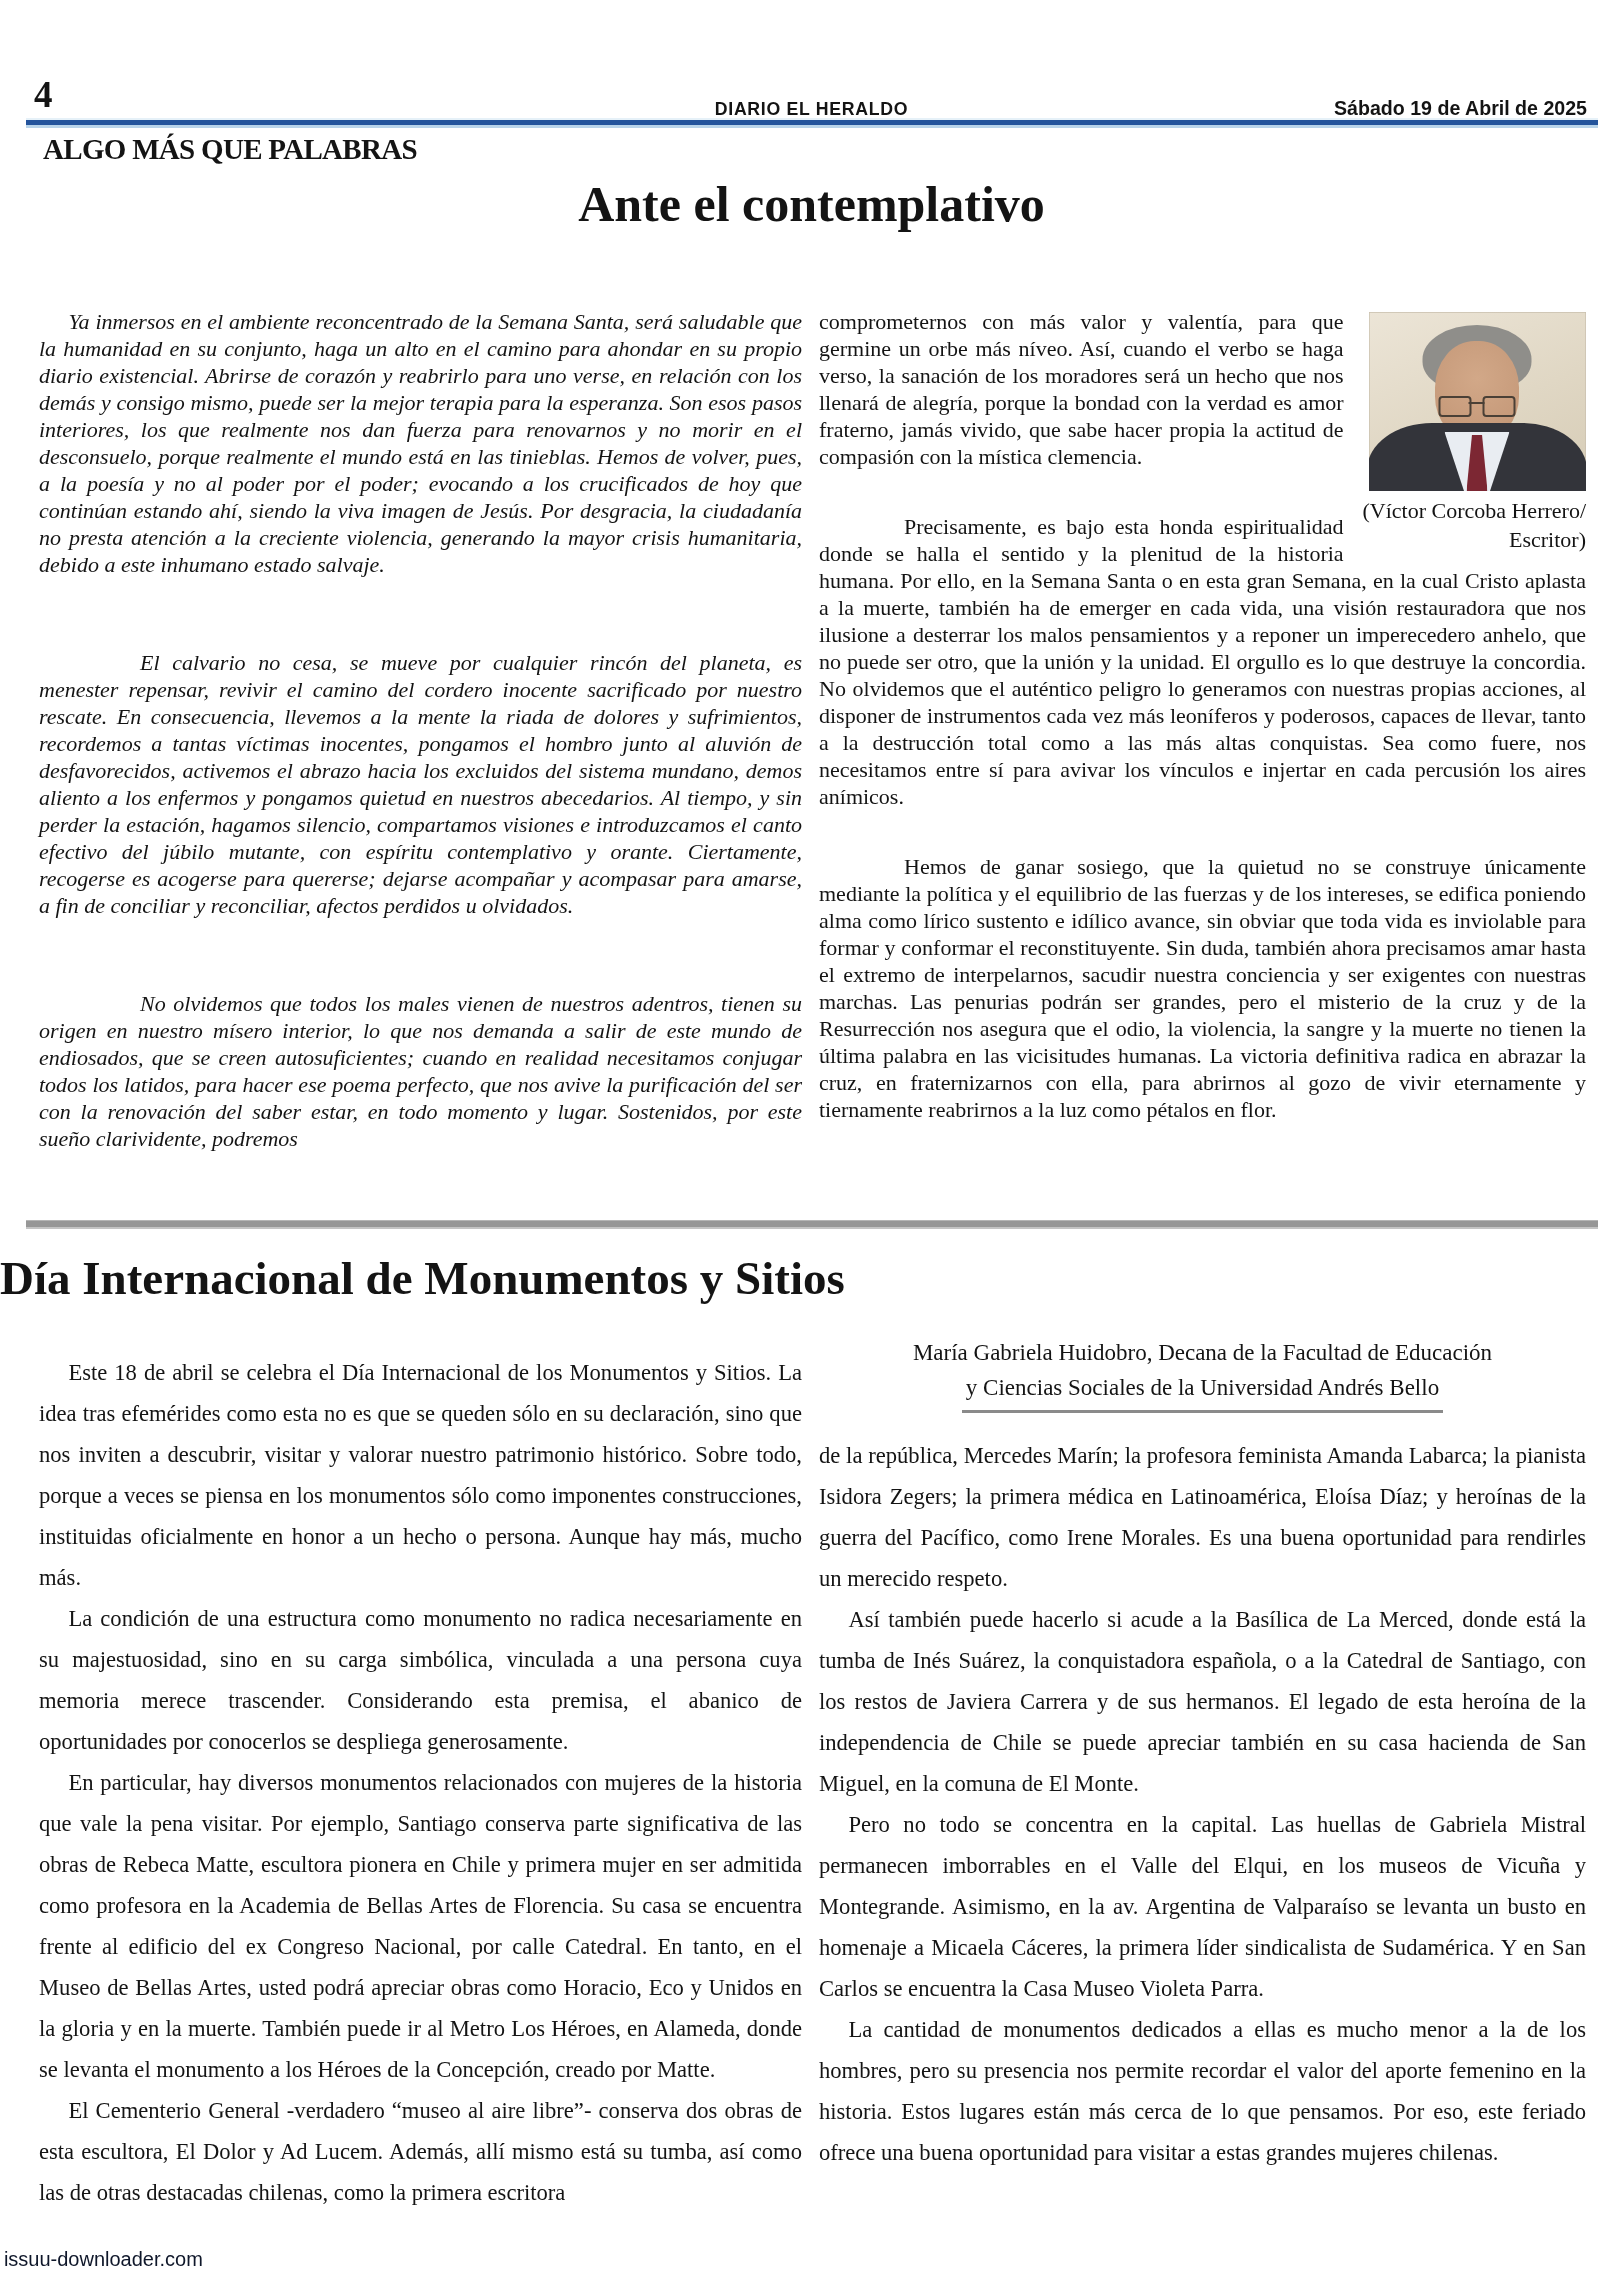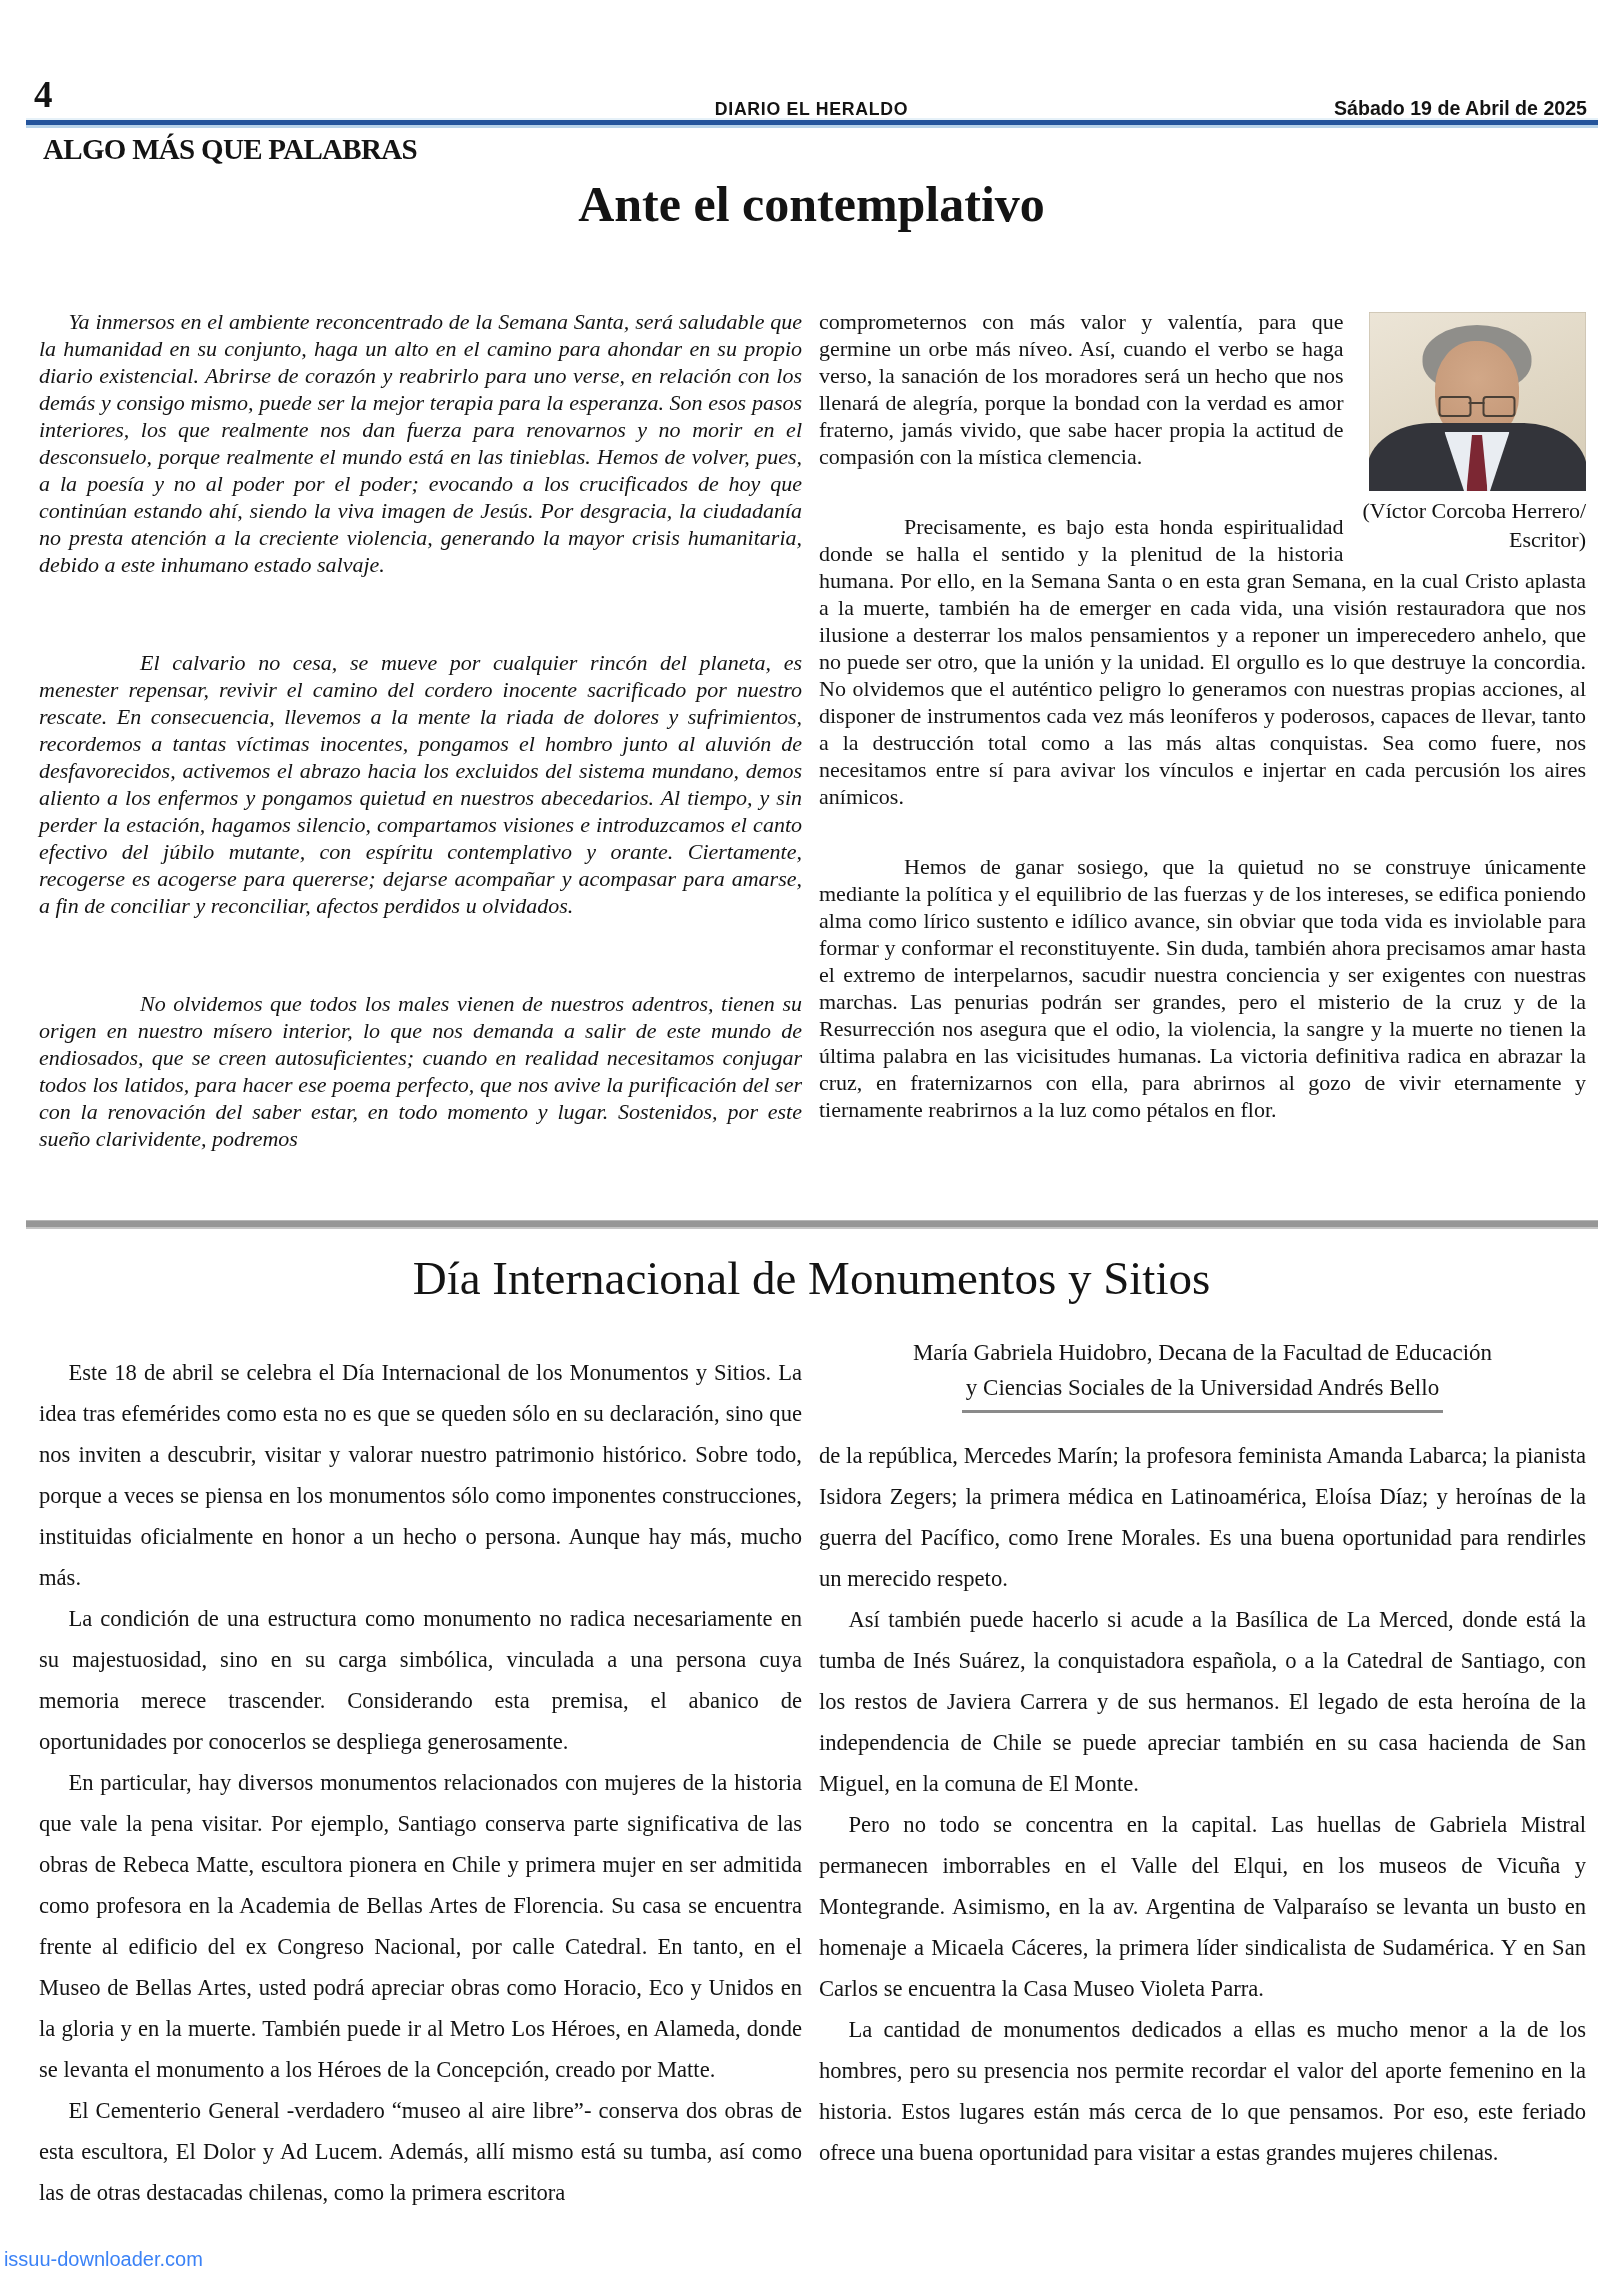--- a/index.html
+++ b/index.html
@@ -56,30 +56,30 @@
   .tie{position:absolute;left:50%;bottom:0;transform:translateX(-50%);
        width:21px;height:56px;background:#7c2733;
        clip-path:polygon(26% 0,74% 0,100% 100%,0 100%);}
   .photo-caption{margin-top:5.2px;text-align:right;font-size:22px;line-height:29px;text-indent:0;}
 
   
   .section-divider{position:absolute;left:26px;right:25px;top:1220px;height:8.5px;
                    background:linear-gradient(to bottom,#b5b5b5 0 1.3px,#979797 1.3px 7.2px,#c4c4c4 7.2px 8.5px);}
 
   
-  .headline2{position:absolute;left:0;right:0;top:1251px;text-align:center;
-             font-size:47px;font-weight:normal;margin:0;}
+  .headline2{position:absolute;left:0;right:0;top:1251px;text-align:left;
+             font-size:47px;font-weight:bold;margin:0;}
   .a2-left{left:39px;width:763px;top:1352px;line-height:41px;font-size:22.6px;}
   .a2-right{left:819px;width:767px;top:1335px;line-height:41px;font-size:22.6px;}
   .byline{text-align:center;font-weight:normal;font-size:23px;line-height:35px;text-indent:0;}
   .byline-underline{width:481px;height:3.3px;background:#8a8a8a;margin:5.2px auto 22px auto;}
 
   
   .watermark{position:absolute;left:3.9px;top:2248px;
-             font-family:"Liberation Sans","DejaVu Sans",sans-serif;font-size:20px;color:#3b82f6;}
+             font-family:"Liberation Sans","DejaVu Sans",sans-serif;font-size:20px;color:#0f172a;}
 </style>
 </head>
 <body>
 
 <div class="page">
 
   <div class="page-number">4</div>
   <div class="masthead">DIARIO EL HERALDO</div>
   <div class="edition-date">Sábado 19 de Abril de 2025</div>
   <div class="header-rule"></div>

